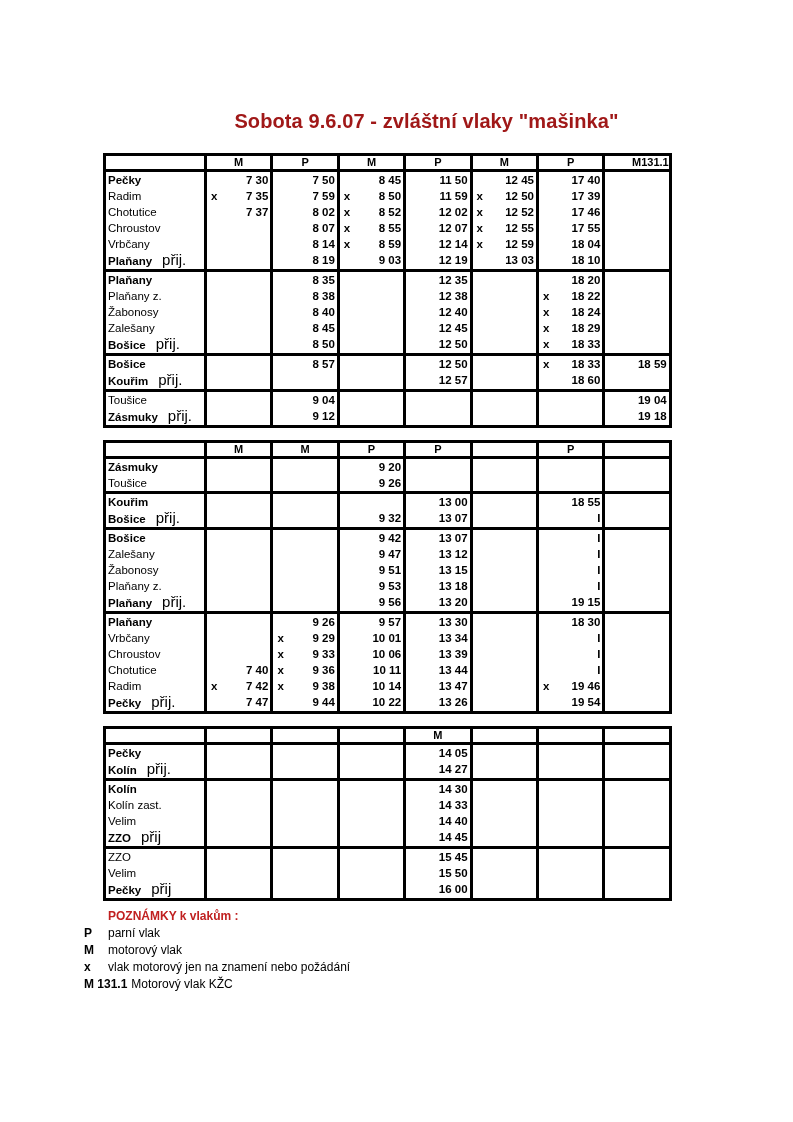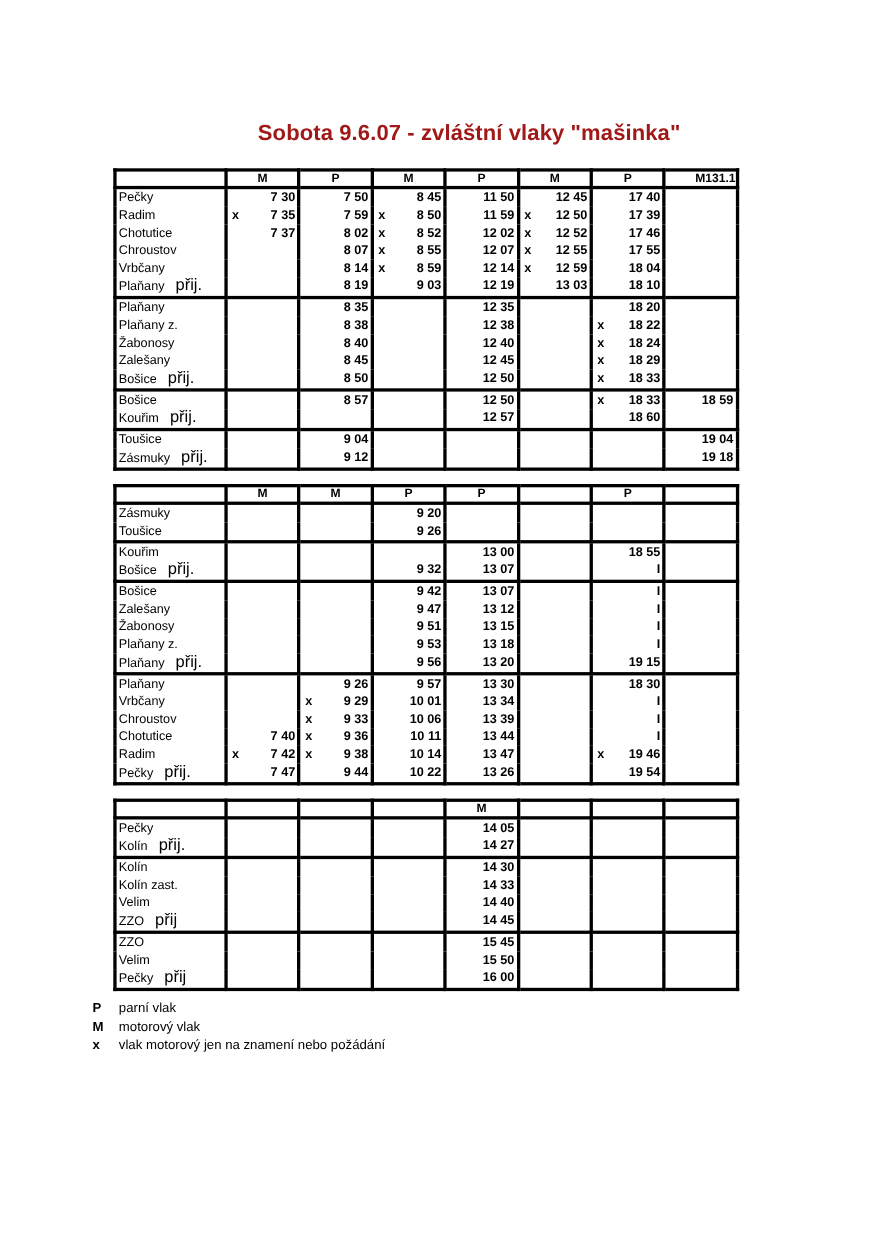--- a/index.html
+++ b/index.html
@@ -8,21 +8,21 @@
   .tt { position: absolute; left: 103px; width: 566px; border-collapse: collapse; table-layout: fixed; font-size: 11.5px; font-weight: bold; }
   .tt col.st { width: 101px; }
   .tt col.c { width: 66.4px; }
   .tt td { border-left: 3px solid #000; border-right: 3px solid #000; padding: 0 2px; vertical-align: top; white-space: nowrap; }
   .tt tr.hdr td { border-top: 3px solid #000; border-bottom: 3px solid #000; height: 13px; line-height: 13px; text-align: center; font-size: 11px; padding: 0; }
   .tt tr.hdr td.lbl { text-align: right; padding-left: 2px; }
   .tt tr.grp-last td { border-bottom: 3px solid #000; }
   .tt tr.grp-first td { border-top: 3px solid #000; }
   .tt tr.row td { height: 16px; line-height: 16px; }
   .st-name { font-weight: normal; }
-  .st-name.bold { font-weight: normal; }
+  .st-name.bold { font-weight: bold; }
   .arr { font-weight: normal; font-size: 15px; margin-left: 10px; }
   .cell { display: flex; justify-content: space-between; }
   .cell .mk { width: 12px; text-align: left; padding-left: 2px; }
   .cell .tm { text-align: right; }
   .notes { position: absolute; left: 84px; top: 908px; font-size: 12px; }
   .notes .nt-title { color: #c02020; font-weight: bold; margin-left: 24px; line-height: 17px; }
   .notes .nt-row { line-height: 17px; display: flex; }
   .notes .nt-sym { font-weight: bold; width: 24px; }
   .notes .nt-sym.wide { width: auto; margin-right: 4px; }
 </style>
@@ -1854,25 +1854,30 @@
               <span class="mk"></span>
               <span class="tm"></span>
             </div>
           </td>
         </tr>
       </tbody>
     </table>
   </div>
 
 <div class="notes">
+  <div class="nt-title">POZNÁMKY k vlakům :</div>
   <div class="nt-row">
       <span class="nt-sym">P</span>
       <span>parní vlak</span>
     </div>
   <div class="nt-row">
       <span class="nt-sym">M</span>
       <span>motorový vlak</span>
     </div>
   <div class="nt-row">
       <span class="nt-sym">x</span>
       <span>vlak motorový jen na znamení nebo požádání</span>
     </div>
+  <div class="nt-row">
+      <span class="nt-sym wide">M 131.1</span>
+      <span>Motorový vlak KŽC</span>
+    </div>
 </div>
 
 </body></html>

